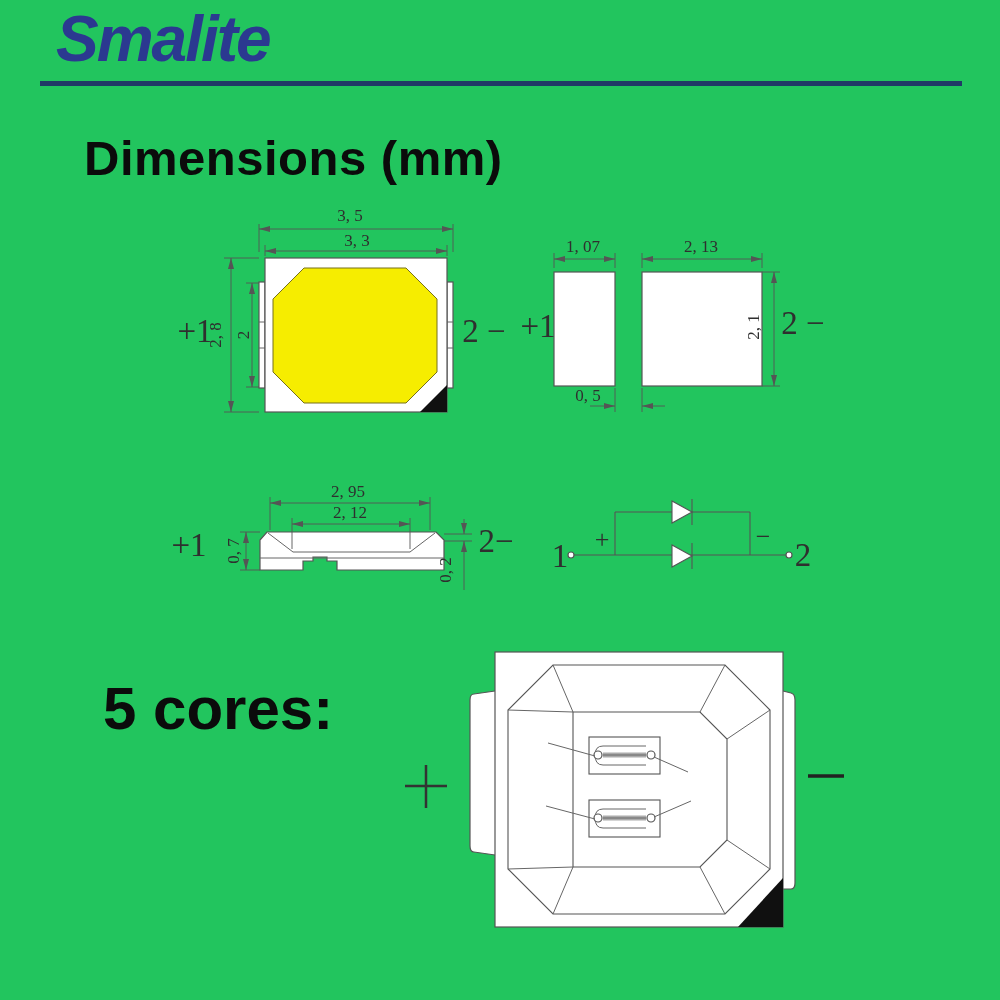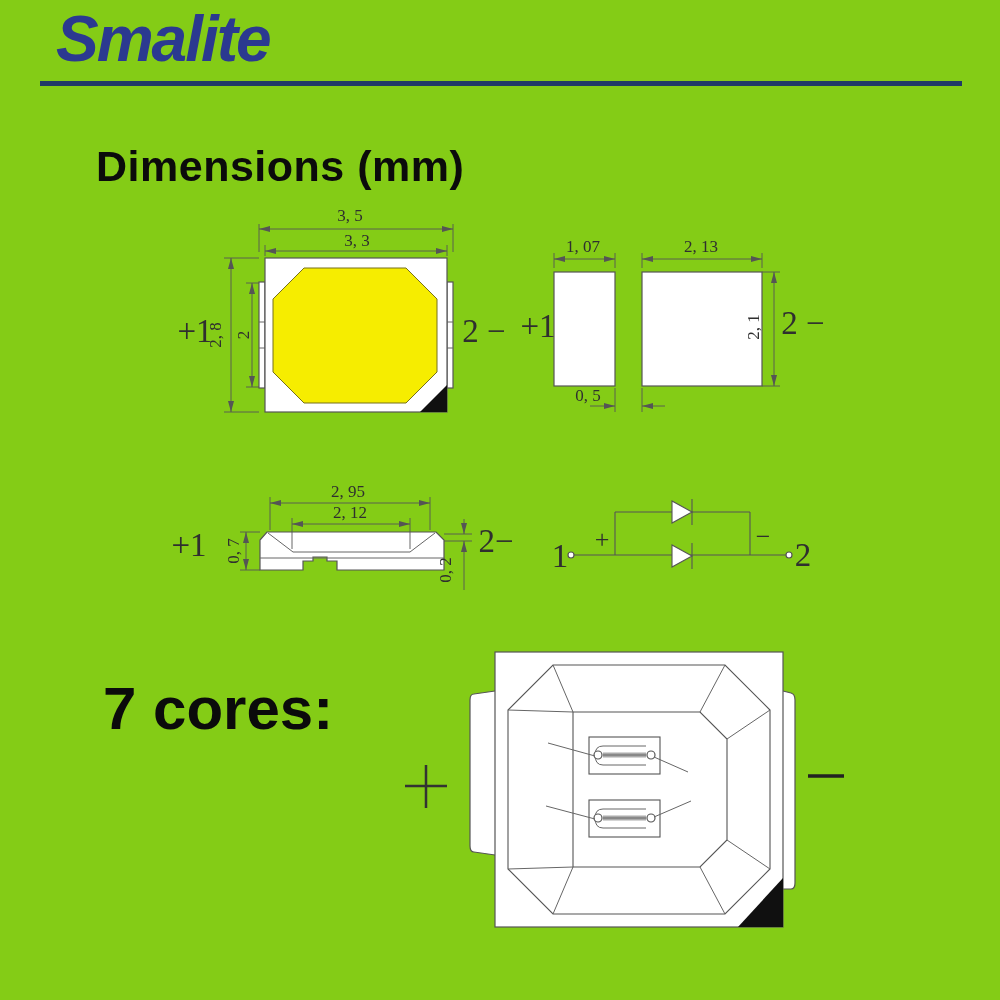--- a/index.html
+++ b/index.html
@@ -1,24 +1,24 @@
 <!DOCTYPE html>
 <html><head>
 <meta charset="utf-8">
 <style>
   html,body{margin:0;padding:0;background:#ffffff;}
-  .page{position:relative;width:1000px;height:1000px;background:#84cc16;overflow:hidden;
+  .page{position:relative;width:1000px;height:1000px;background:#22c55e;overflow:hidden;
         font-family:"Liberation Sans",sans-serif;}
   .logo{position:absolute;left:56px;top:2px;font-size:64px;font-weight:bold;font-style:italic;
         color:#2b3990;letter-spacing:-2px;}
   .company{position:absolute;left:358px;top:40px;font-size:24px;font-weight:400;
         letter-spacing:1.5px;color:#2c3f7e;white-space:nowrap;}
   .divider{position:absolute;left:40px;top:81px;width:922px;height:5px;background:#203a66;}
-  .dim-title{position:absolute;left:80px;top:126px;font-size:43px;font-weight:bold;
-        color:#0b0b0b;margin:16px;letter-spacing:.5px;}
+  .dim-title{position:absolute;left:80px;top:126px;font-size:49px;font-weight:bold;
+        color:#0b0b0b;margin:4px;letter-spacing:.5px;}
   .cores-title{position:absolute;left:103px;top:674px;font-size:60px;font-weight:bold;
         color:#0b0b0b;margin:0;}
   svg.drawing{position:absolute;left:0;top:0;}
   .ln{stroke:#555;stroke-width:1.1;fill:none;}
   .thin{stroke:#666;stroke-width:1;fill:none;}
   .body-fill{fill:#ffffff;stroke:#555;stroke-width:1.2;}
   .dim{stroke:#555;stroke-width:0.9;fill:none;}
   .cad{font-family:"Liberation Serif",serif;fill:#2f2f2f;}
   .sm{font-size:17px;}
   .lg{font-size:33px;}
@@ -26,21 +26,21 @@
 </style>
 </head>
 <body>
 
 <div class="page">
 
   <div class="logo">Smalite</div>
   <div class="divider"></div>
 
   <h1 class="dim-title">Dimensions (mm)</h1>
-  <h2 class="cores-title">7 cores:</h2>
+  <h2 class="cores-title">5 cores:</h2>
 
   <svg class="drawing" width="1000" height="1000" viewBox="0 0 1000 1000">
     <defs>
       <marker id="mE" markerWidth="13" markerHeight="8" refX="12" refY="4" orient="auto" markerUnits="userSpaceOnUse">
         <path d="M12,4 L1,1 L1,7 Z" fill="#555"></path>
       </marker>
       <marker id="mS" markerWidth="13" markerHeight="8" refX="1" refY="4" orient="auto" markerUnits="userSpaceOnUse">
         <path d="M1,4 L12,1 L12,7 Z" fill="#555"></path>
       </marker>
     </defs>

